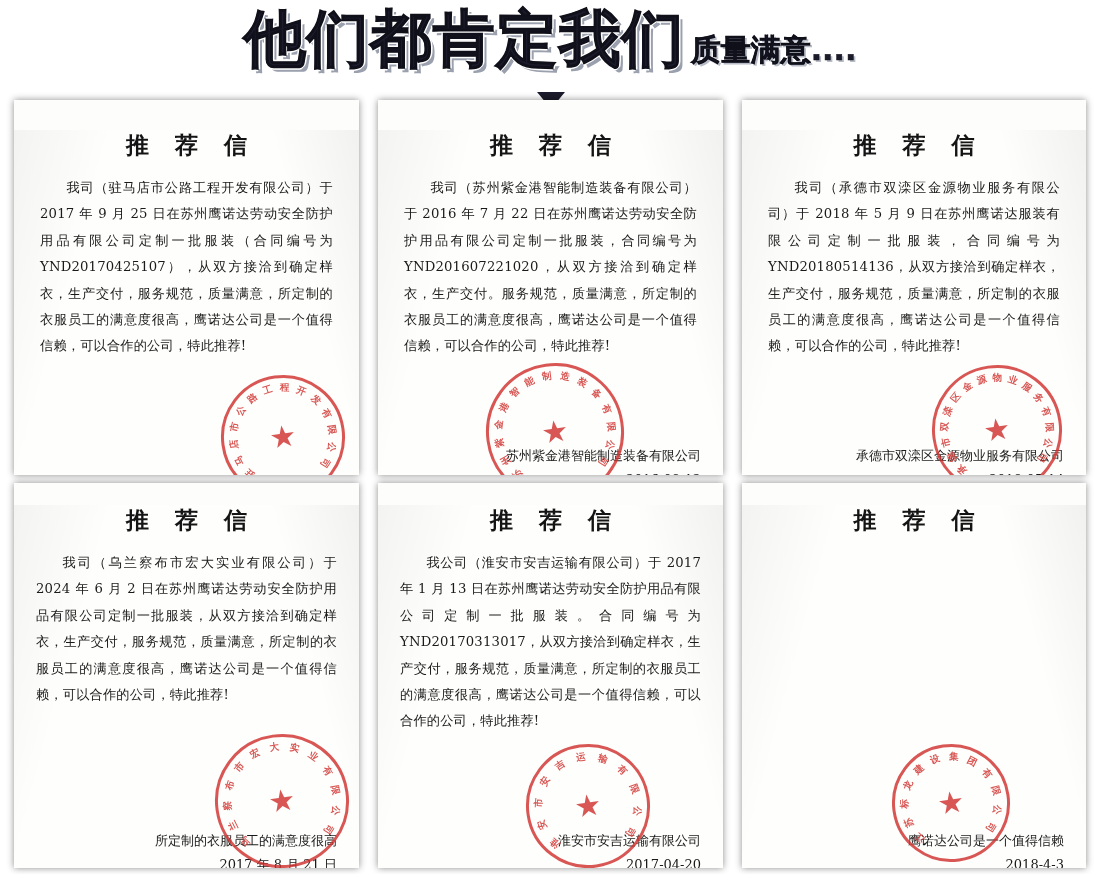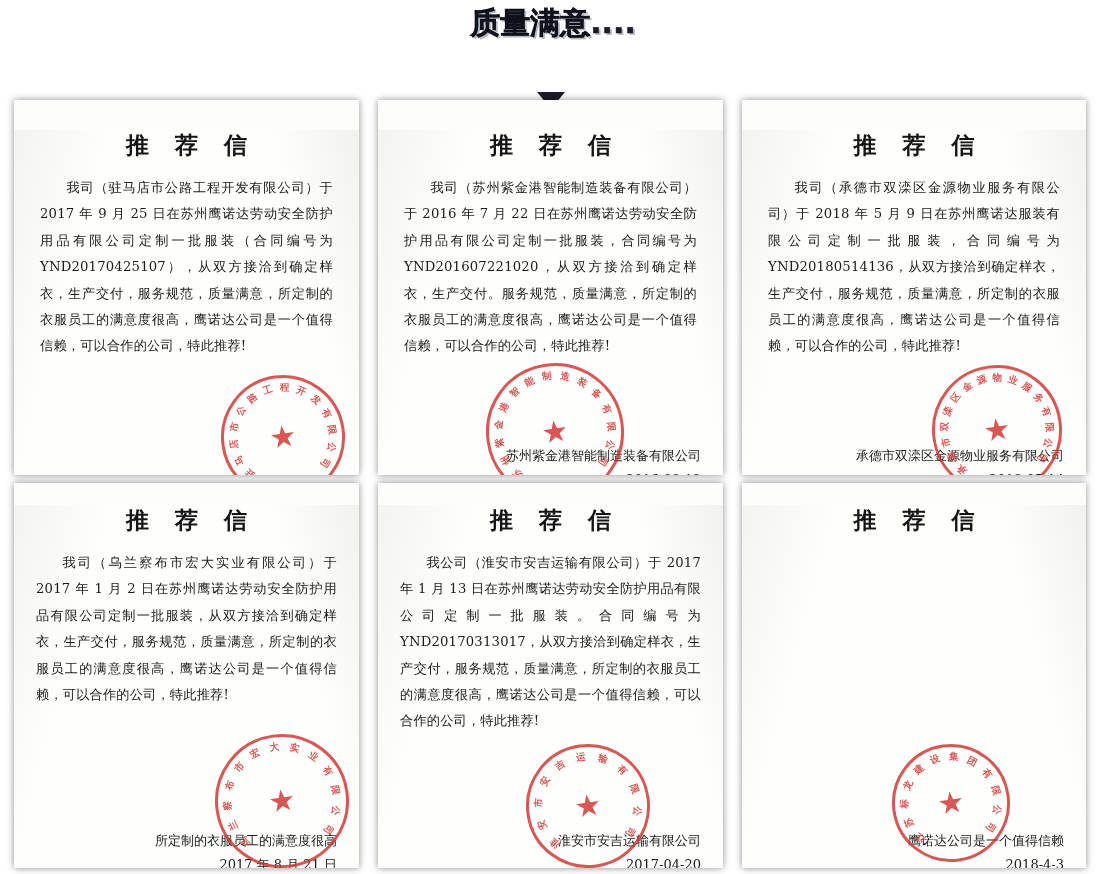--- a/index.html
+++ b/index.html
@@ -179,20 +179,21 @@
   .stamp-c { width: 124px; height: 124px; right: 24px;  bottom: 10px; }
   .stamp-d { width: 128px; height: 128px; right: 10px;  bottom: 22px; }
   .stamp-e { width: 118px; height: 118px; left: 148px;  bottom: 22px; }
   .stamp-f { width: 112px; height: 112px; left: 150px;  bottom: 28px; }
 </style>
 </head>
 <body>
 
 <div class="header">
   <div class="header-inner">
+    <div class="headline">他们都肯定我们</div>
     <div class="headline-sub">质量满意....</div>
   </div>
 </div>
 <div class="caret"></div>
 
 <div class="grid">
 
   <div class="card r0 c0">
     <div class="paper">
       <div class="letter-title">推 荐 信</div>
@@ -278,21 +279,21 @@
             <span style="transform: translate(39.8343px, 33.425px) rotate(130deg) translate(-50%, -50%);">司</span>
           </div>
         <div class="star">★</div>
       </div>
     </div>
   </div>
 
   <div class="card r1 c0">
     <div class="paper">
       <div class="letter-title">推 荐 信</div>
-      <div class="letter-body">我司（乌兰察布市宏大实业有限公司）于 2017 年 1 月 2 日在苏州鹰诺达劳动安全防护用品有限公司定制一批服装，从双方接洽到确定样衣，生产交付，服务规范，质量满意，所定制的衣服员工的满意度很高，鹰诺达公司是一个值得信赖，可以合作的公司，特此推荐!</div>
+      <div class="letter-body">我司（乌兰察布市宏大实业有限公司）于 2024 年 6 月 2 日在苏州鹰诺达劳动安全防护用品有限公司定制一批服装，从双方接洽到确定样衣，生产交付，服务规范，质量满意，所定制的衣服员工的满意度很高，鹰诺达公司是一个值得信赖，可以合作的公司，特此推荐!</div>
       <div class="letter-foot">
         <span class="company">所定制的衣服员工的满意度很高</span>
         <span class="date">2017 年 8 月 21 日</span>
       </div>
       <div class="stamp stamp-d">
         <div class="ring-text" title="乌兰察布市宏大实业有限公司">
             <span style="transform: translate(-41.3664px, 34.7105px) rotate(-130deg) translate(-50%, -50%);">乌</span>
             <span style="transform: translate(-51.2591px, 16.9854px) rotate(-108.333deg) translate(-50%, -50%);">兰</span>
             <span style="transform: translate(-53.9086px, -3.13982px) rotate(-86.6667deg) translate(-50%, -50%);">察</span>
             <span style="transform: translate(-48.9406px, -22.8214px) rotate(-65deg) translate(-50%, -50%);">布</span>

